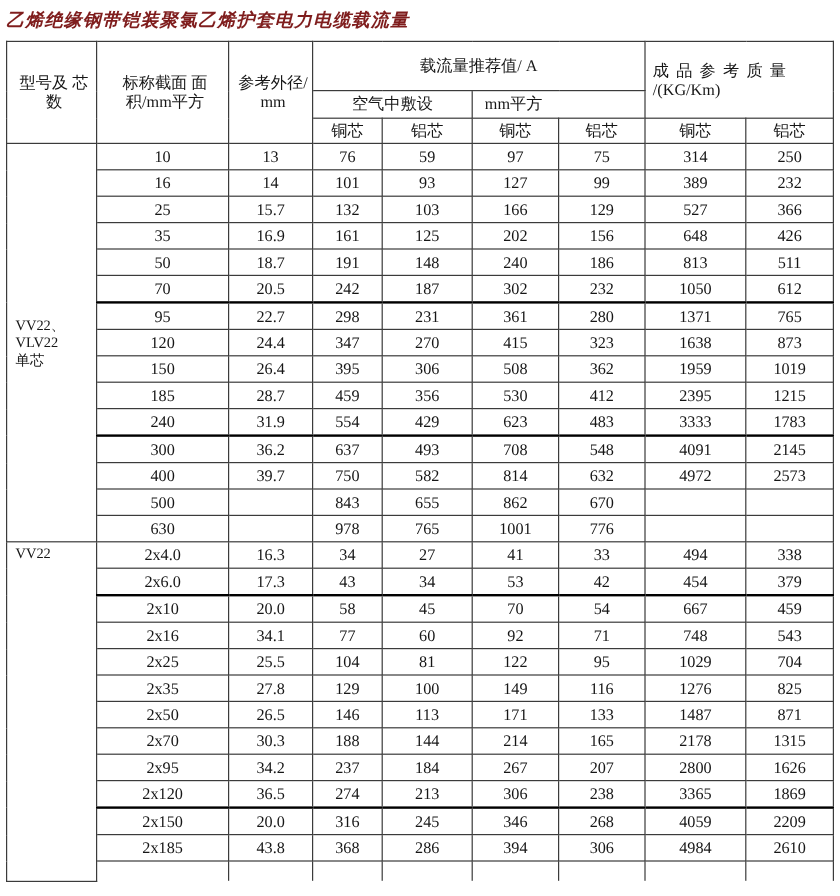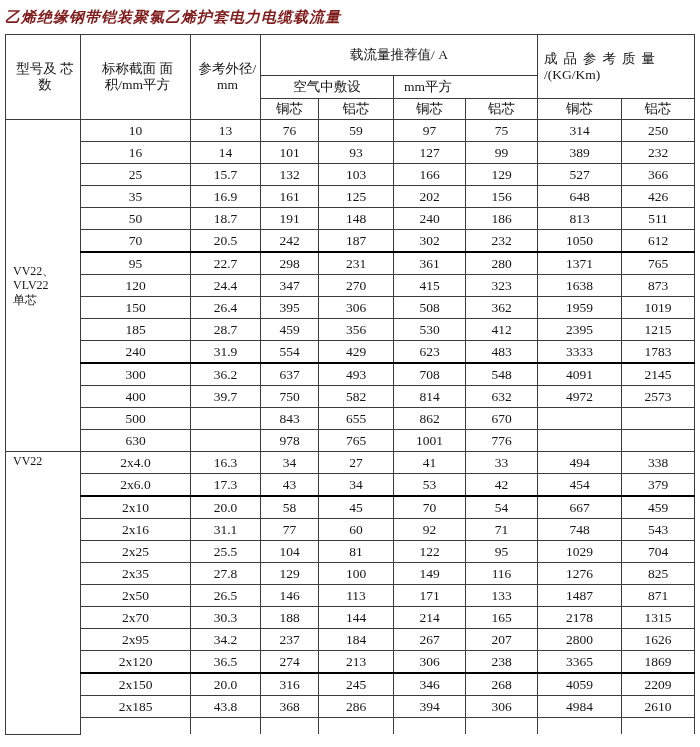--- a/index.html
+++ b/index.html
@@ -256,21 +256,21 @@
         <td>20.0</td>
         <td>58</td>
         <td>45</td>
         <td>70</td>
         <td>54</td>
         <td>667</td>
         <td>459</td>
       </tr>
       <tr>
         <td>2x16</td>
-        <td>31.1</td>
+        <td>34.1</td>
         <td>77</td>
         <td>60</td>
         <td>92</td>
         <td>71</td>
         <td>748</td>
         <td>543</td>
       </tr>
       <tr>
         <td>2x25</td>
         <td>25.5</td>

